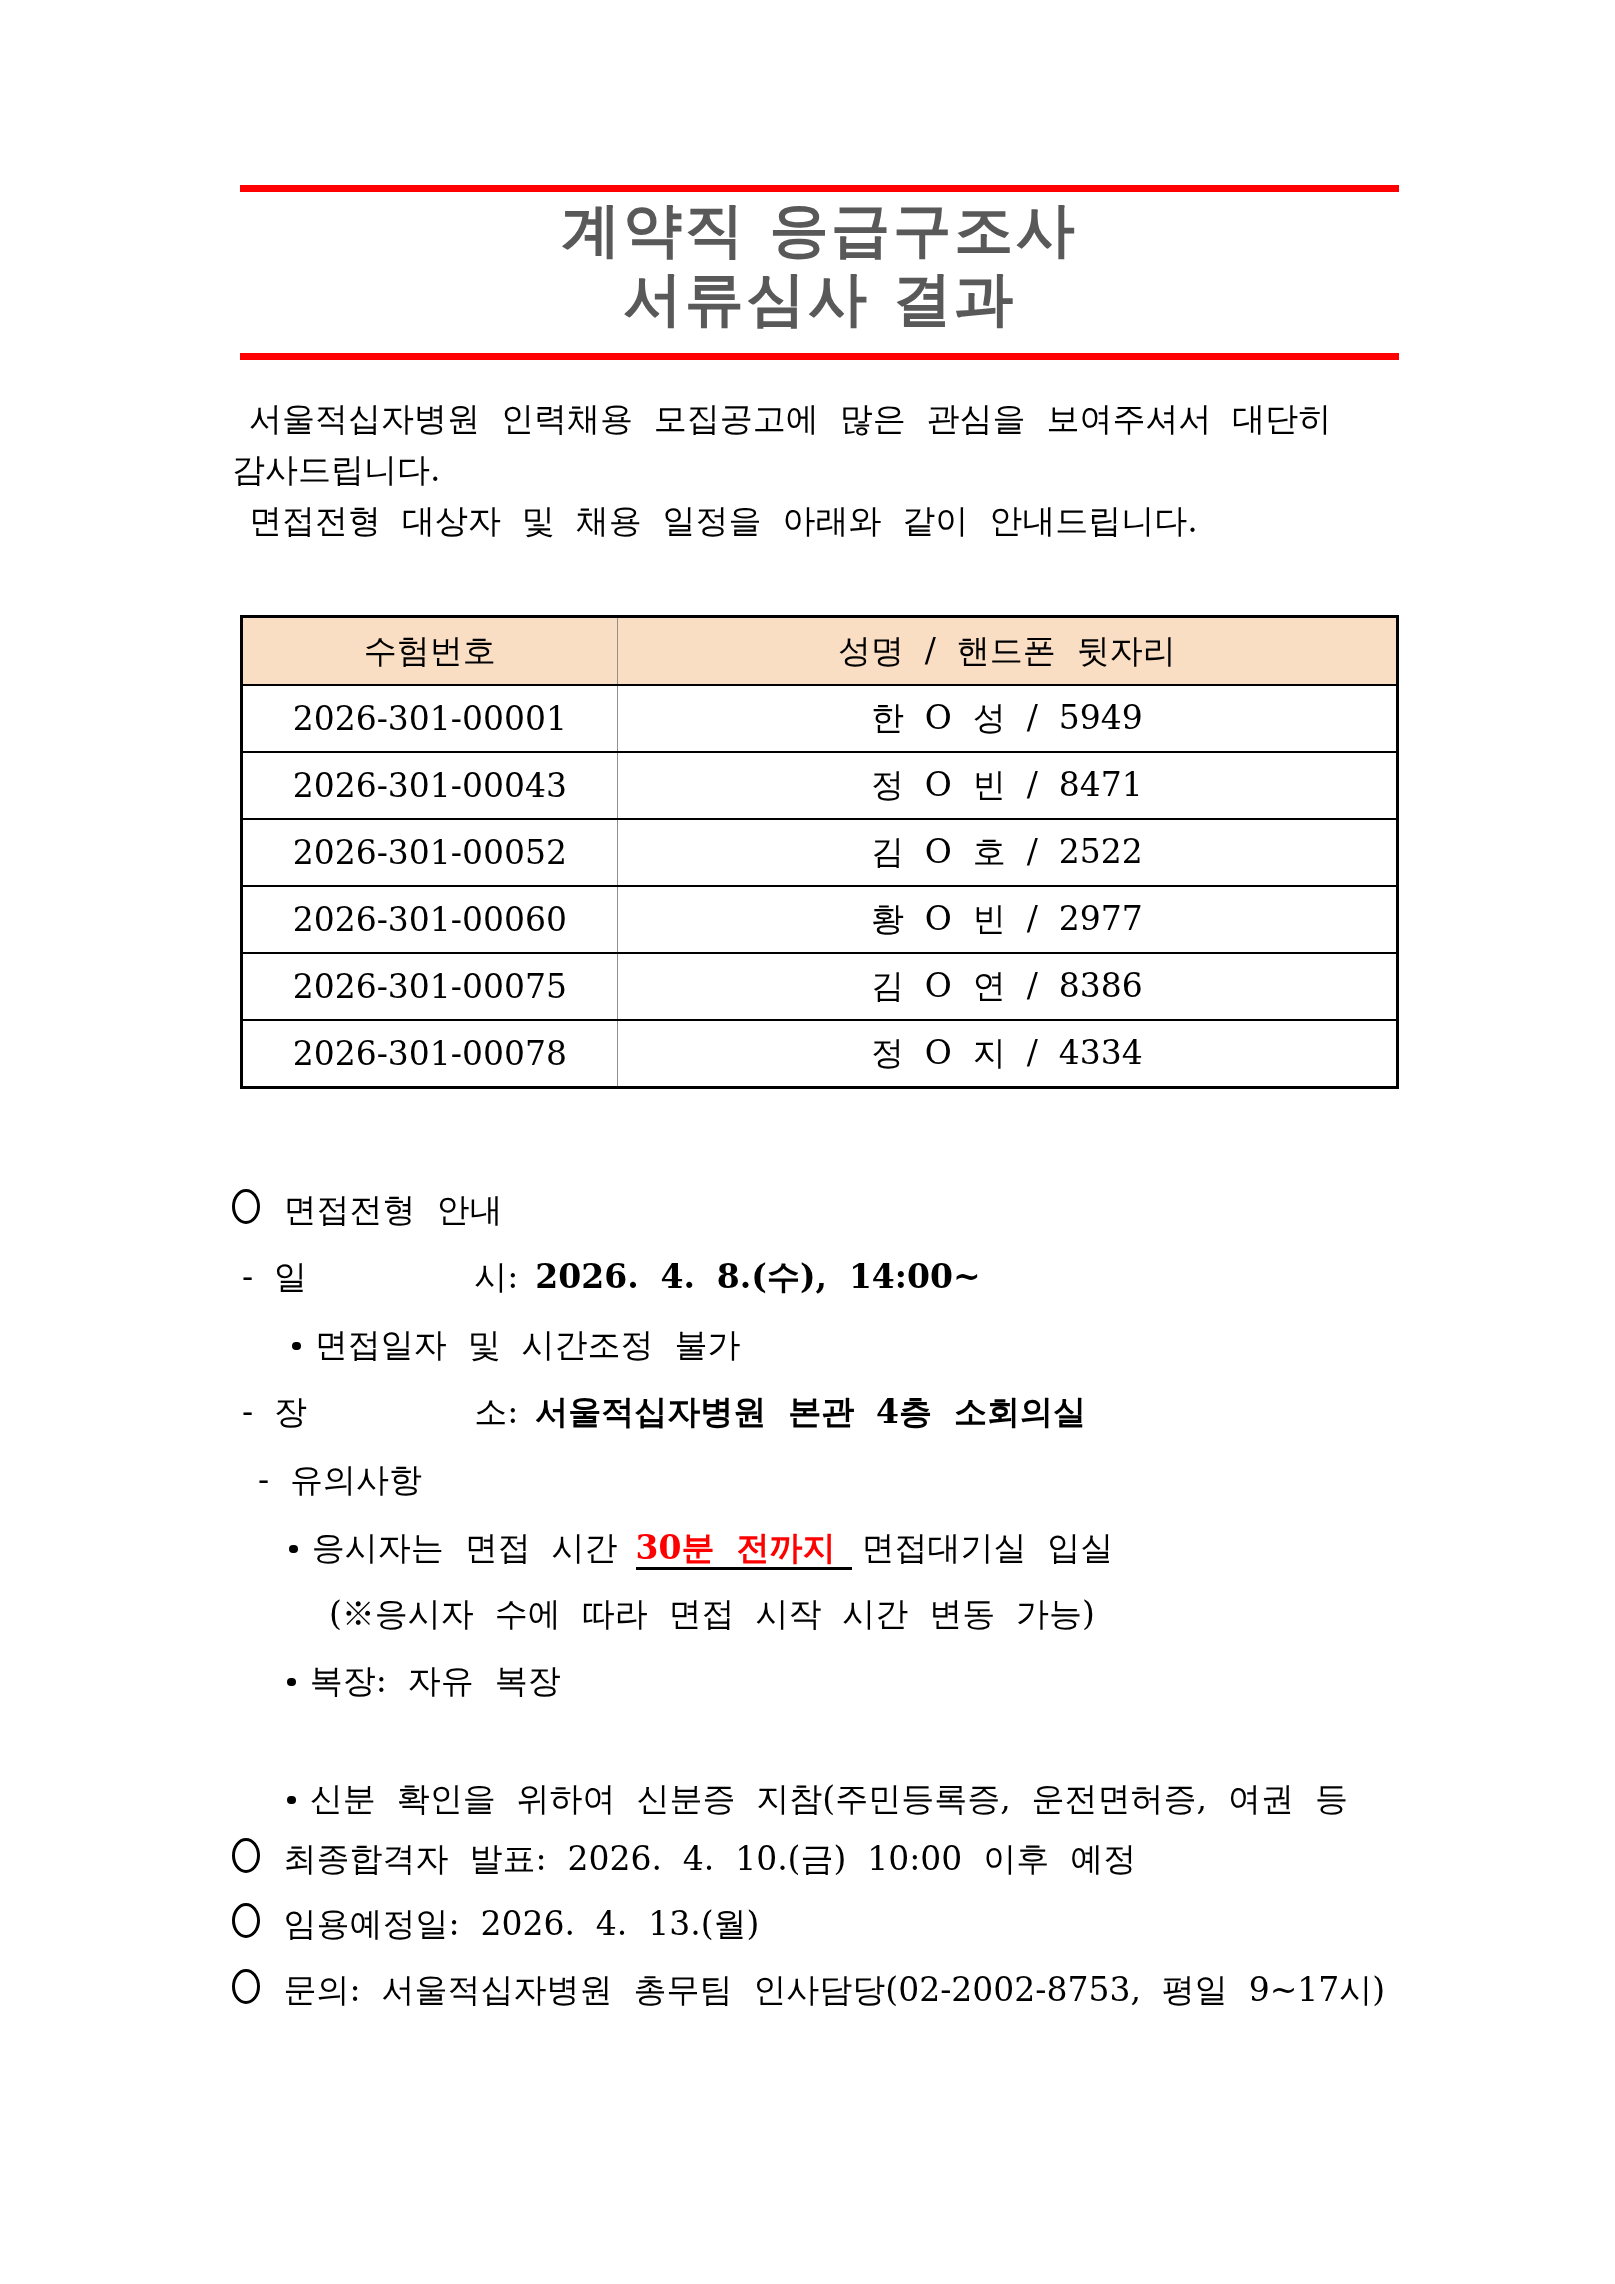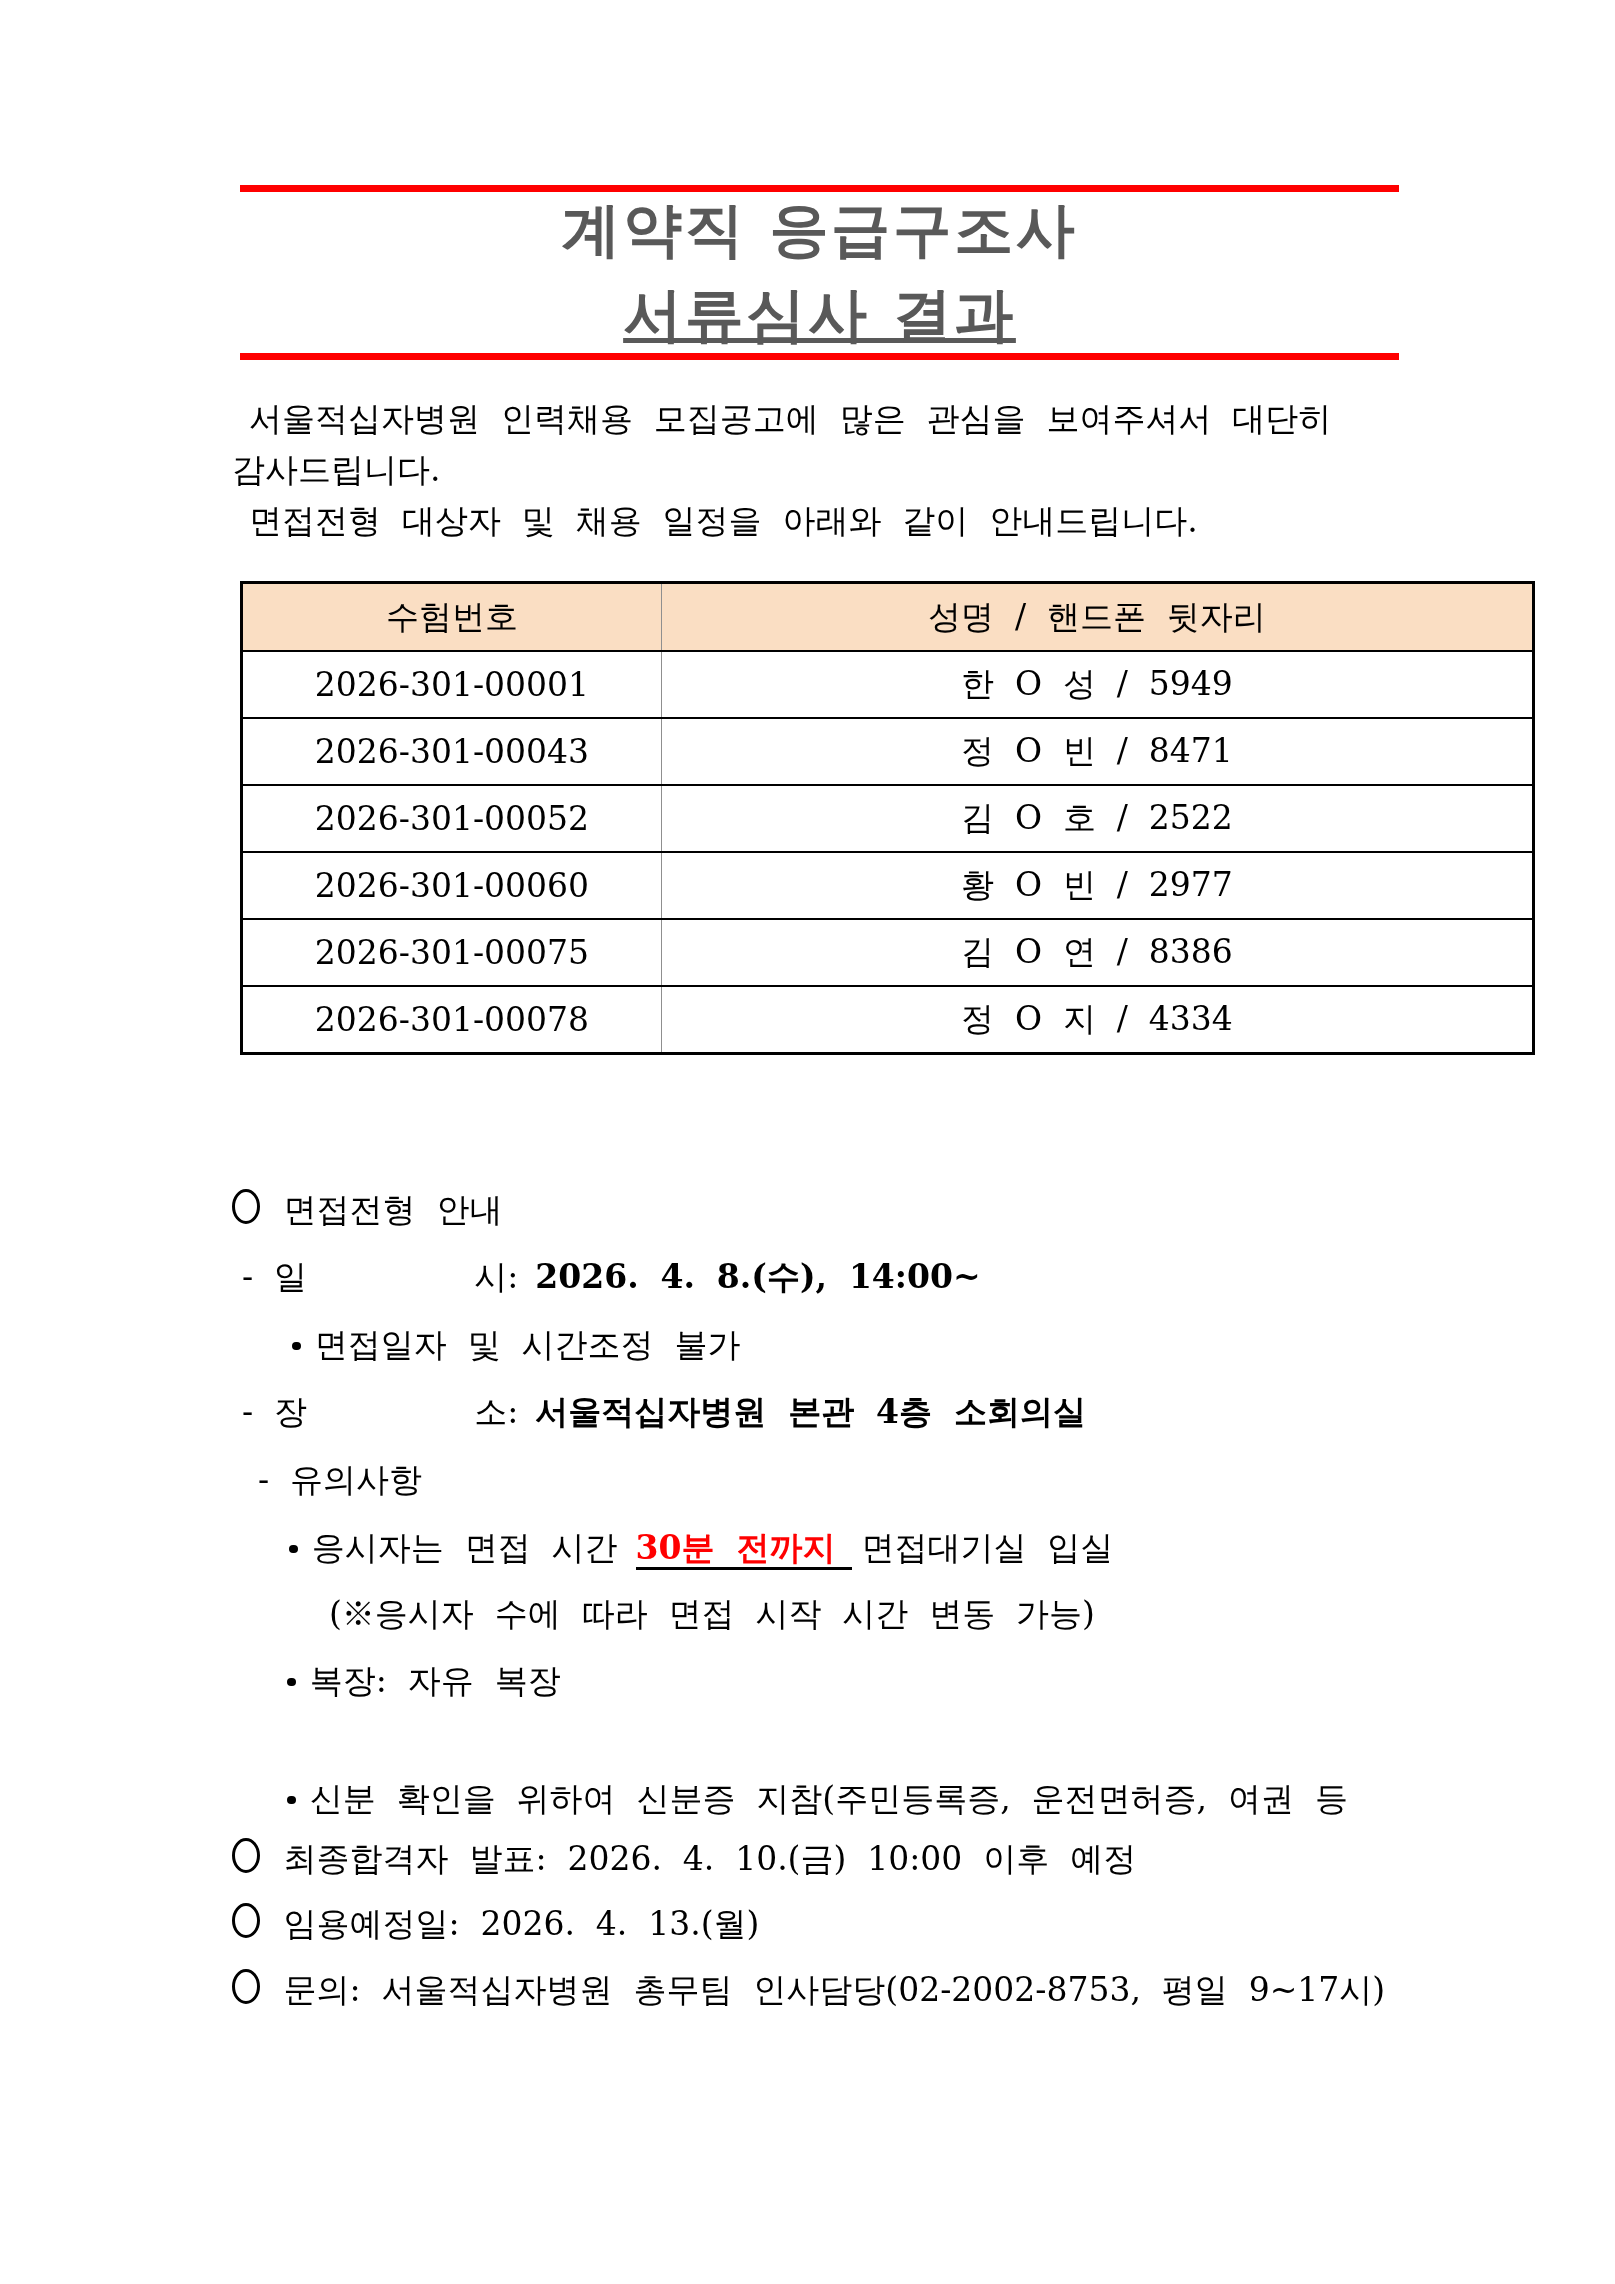--- a/index.html
+++ b/index.html
@@ -31,42 +31,42 @@
     text-align: center;
     font-family: "DejaVu Sans", "Liberation Sans", sans-serif;
     font-weight: bold;
     font-size: 59px;
     line-height: 65px;
     letter-spacing: 2.6px;
     color: #595959;
     white-space: pre;
   }
   #title-line1 { top: 197px; }
-  #title-line2 { top: 282px; text-decoration: underline; }
+  #title-line2 { top: 266px; }
 
   
   .intro {
     position: absolute;
     left: 232px;
     width: 1173px;
     font-size: 33px;
     line-height: 39px;
     word-spacing: 10.4px;
     white-space: pre;
   }
   #intro-1 { top: 399px; padding-left: 17px; }
   #intro-2 { top: 450px; }
   #intro-3 { top: 501px; padding-left: 17px; }
 
   
   .applicant-table {
     position: absolute;
     left: 240px;
-    top: 581px;
-    width: 1295px;
+    top: 615px;
+    width: 1159px;
     border-collapse: collapse;
     table-layout: fixed;
     border: 3.3px solid #000000;
   }
   .applicant-table col.c1 { width: 32.5%; }
   .applicant-table col.c2 { width: 67.5%; }
   .applicant-table th {
     height: 64px;
     font-weight: normal;
     font-size: 33px;

